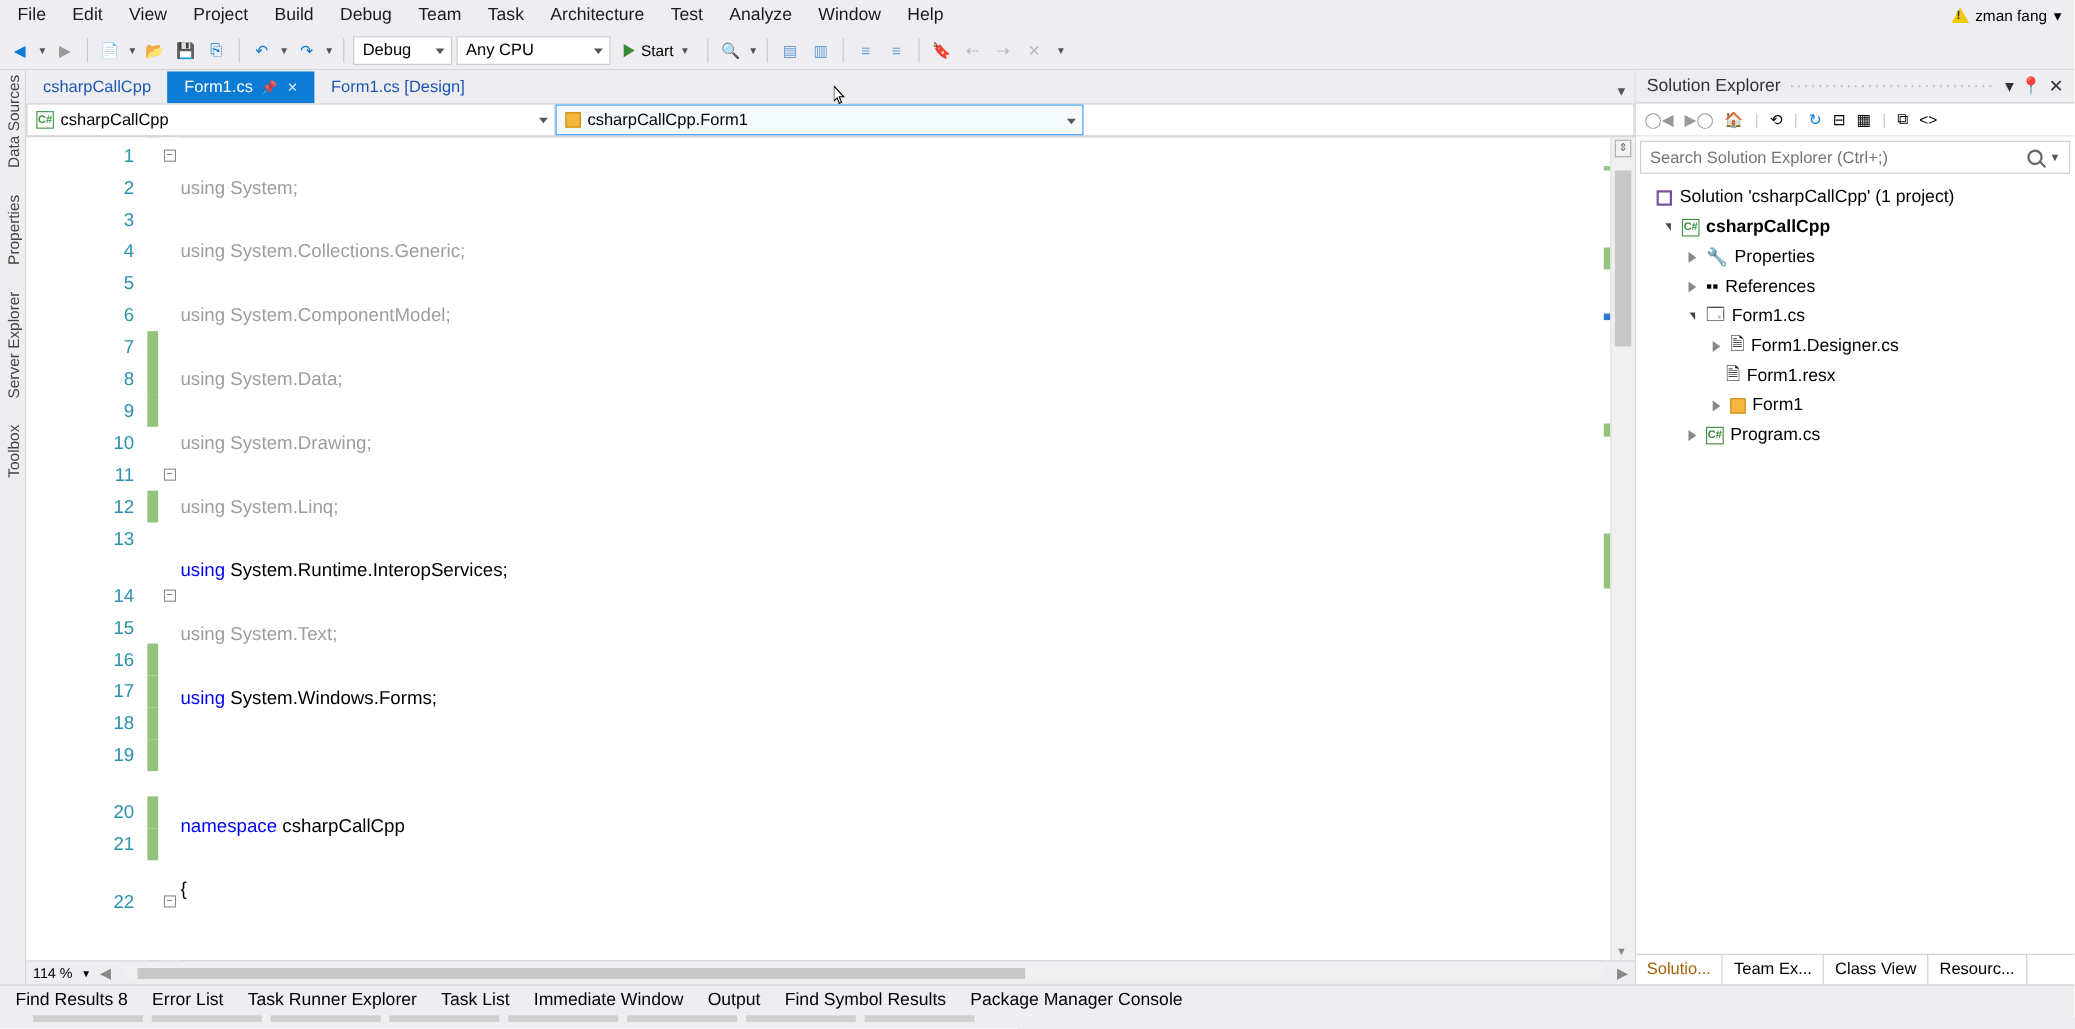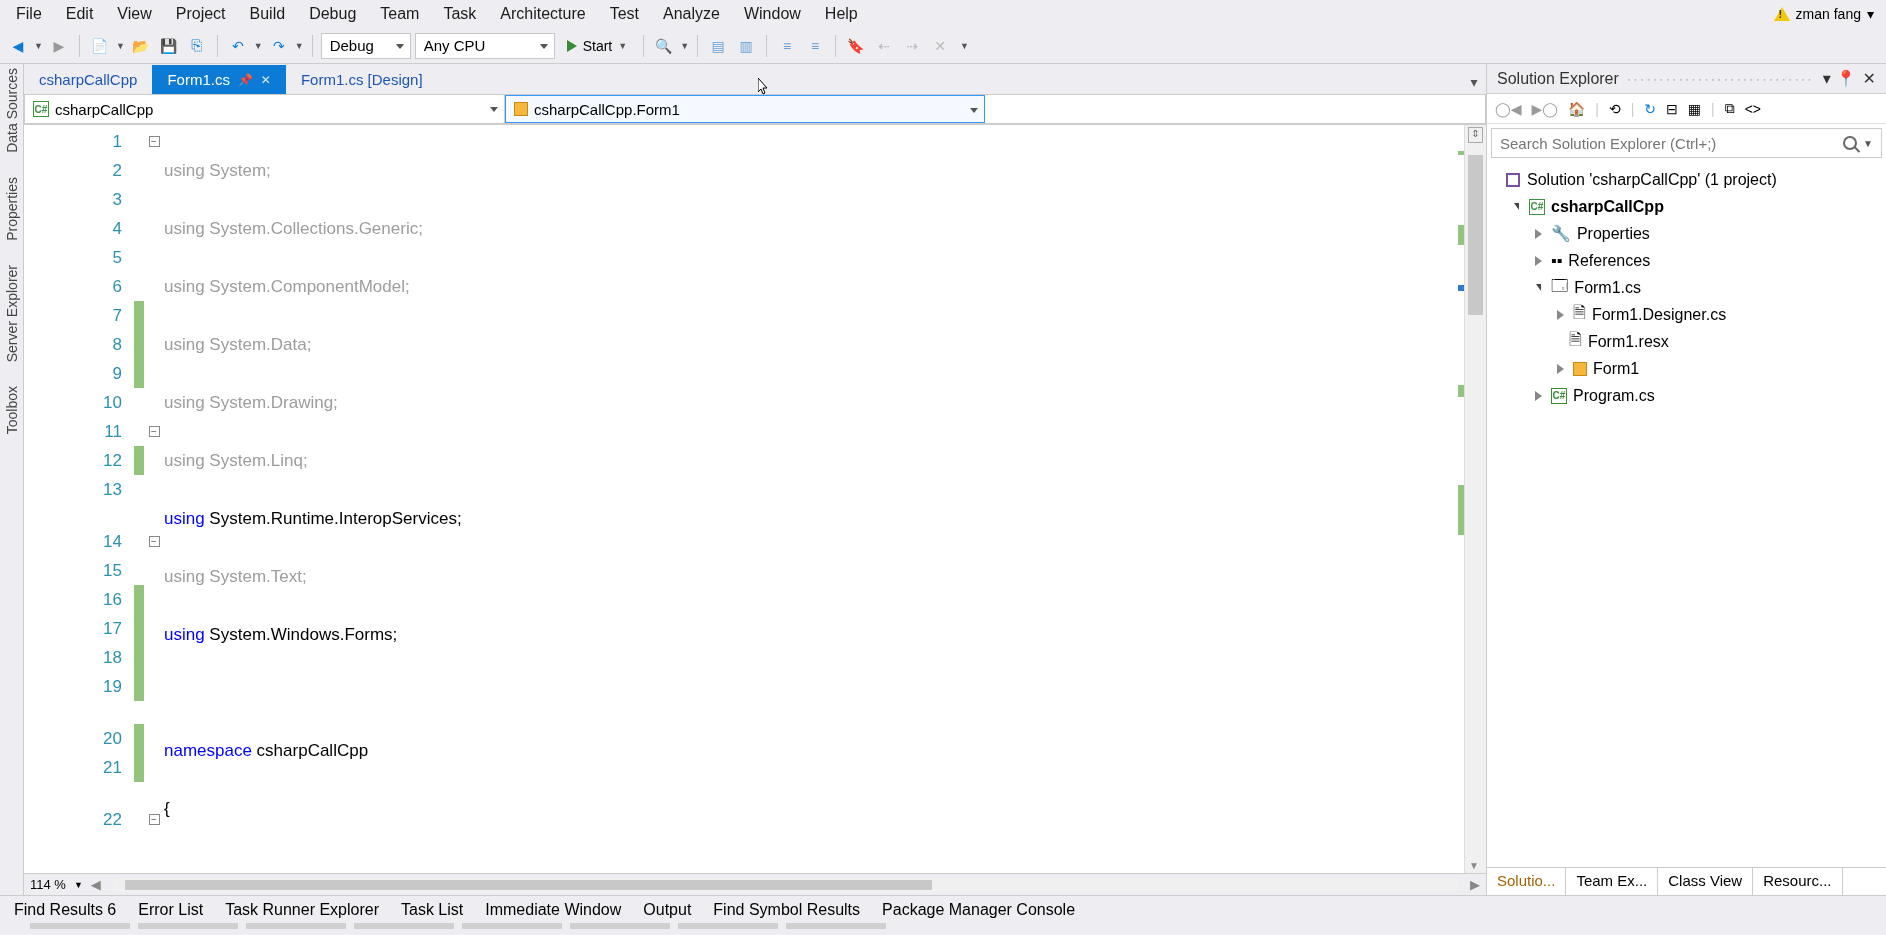--- a/index.html
+++ b/index.html
@@ -416,21 +416,21 @@
       <div class="sol-tabs">
         <div class="sol-tab active">Solutio...</div>
         <div class="sol-tab">Team Ex...</div>
         <div class="sol-tab">Class View</div>
         <div class="sol-tab">Resourc...</div>
       </div>
     </div>
   </div>
 
   <div class="bottom-tabs">
-    <div class="bt">Find Results 6</div>
+    <div class="bt">Find Results 8</div>
     <div class="bt">Error List</div>
     <div class="bt">Task Runner Explorer</div>
     <div class="bt">Task List</div>
     <div class="bt">Immediate Window</div>
     <div class="bt">Output</div>
     <div class="bt">Find Symbol Results</div>
     <div class="bt">Package Manager Console</div>
   </div>
   <div class="bottom-hint">
     <div class="h"></div>

